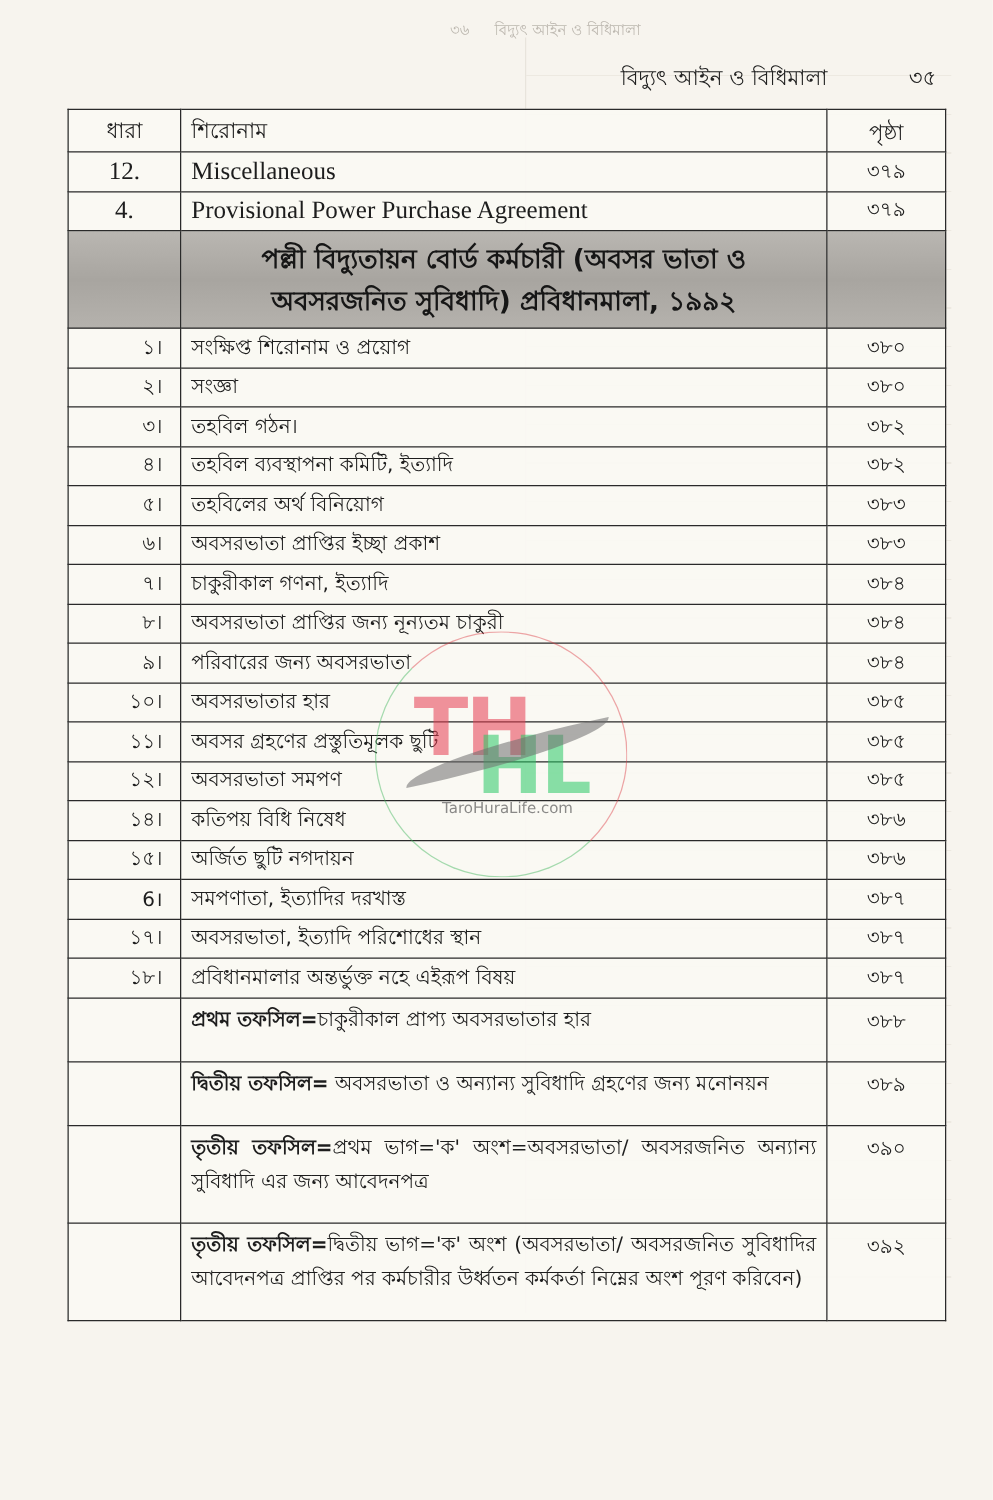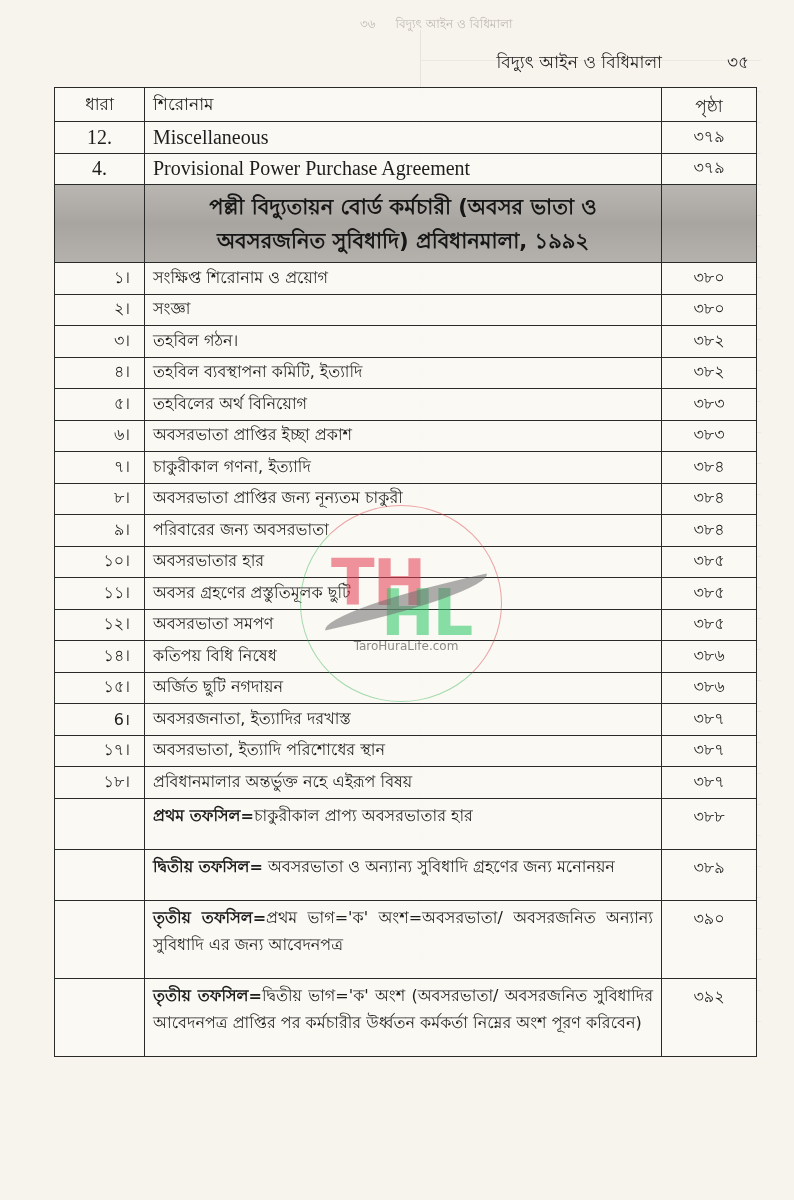--- a/index.html
+++ b/index.html
@@ -194,21 +194,21 @@
         <td class="c2">কতিপয় বিধি নিষেধ</td>
         <td class="c3">৩৮৬</td>
       </tr>
   <tr class="row">
         <td class="c1">১৫।</td>
         <td class="c2">অর্জিত ছুটি নগদায়ন</td>
         <td class="c3">৩৮৬</td>
       </tr>
   <tr class="row">
         <td class="c1">6।</td>
-        <td class="c2">অবসরজনাতা, ইত্যাদির দরখাস্ত</td>
+        <td class="c2">সমপণাতা, ইত্যাদির দরখাস্ত</td>
         <td class="c3">৩৮৭</td>
       </tr>
   <tr class="row">
         <td class="c1">১৭।</td>
         <td class="c2">অবসরভাতা, ইত্যাদি পরিশোধের স্থান</td>
         <td class="c3">৩৮৭</td>
       </tr>
   <tr class="row">
         <td class="c1">১৮।</td>
         <td class="c2">প্রবিধানমালার অন্তর্ভুক্ত নহে এইরূপ বিষয়</td>

